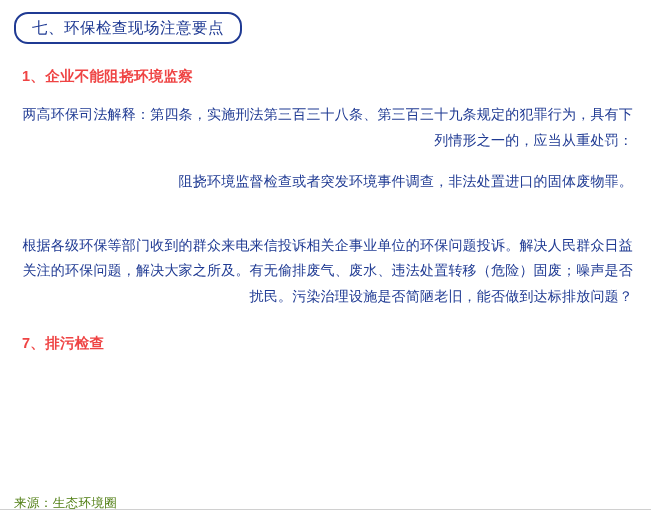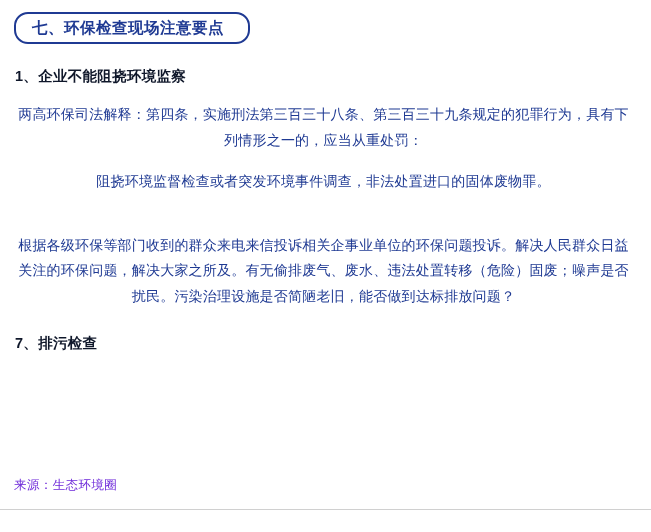--- a/index.html
+++ b/index.html
@@ -23,57 +23,57 @@
     padding: 0;
   }
   
   .title-wrap {
     padding: 12px 0 0 14px;
   }
   .title-pill {
     display: inline-block;
     border: 2px solid #1f3a93;
     border-radius: 14px;
-    padding: 5px 24px 6px 16px;
+    padding: 5px 16px 6px 16px;
     font-size: 15.5px;
-    font-weight: bold;
+    font-weight: normal;
     color: #1f3a93;
     letter-spacing: 0.5px;
     line-height: 1.1;
     background: #ffffff;
   }
   .content {
     padding: 22px 18px 0 14px;
   }
   .section { margin-bottom: 2px; }
   .section-heading {
     font-size: 14.5px;
     font-weight: bold;
-    color: #0f172a;
-    margin: 0 0 11px 1px;
+    color: #ef4444;
+    margin: 0 0 11px 8px;
     line-height: 1.4;
     letter-spacing: 0.3px;
   }
   .para {
     font-size: 14px;
     color: #1f3a93;
     line-height: 1.82;
     margin: 16px 0 4px 0;
     letter-spacing: 0.2px;
-    text-align: center;
+    text-align: right;
   }
   .gap-1 { height: 18px; }
   .gap-2 { height: 20px; }
   
   .source {
     position: absolute;
     left: 14px;
-    bottom: 38px;
+    bottom: 20px;
     font-size: 12.5px;
-    color: #6d28d9;
+    color: #4d7c0f;
     letter-spacing: 0.4px;
   }
   .bottom-rule {
     position: absolute;
     left: 0;
     bottom: 22px;
     width: 651px;
     height: 1px;
     background: #d0d0d0;
   }

